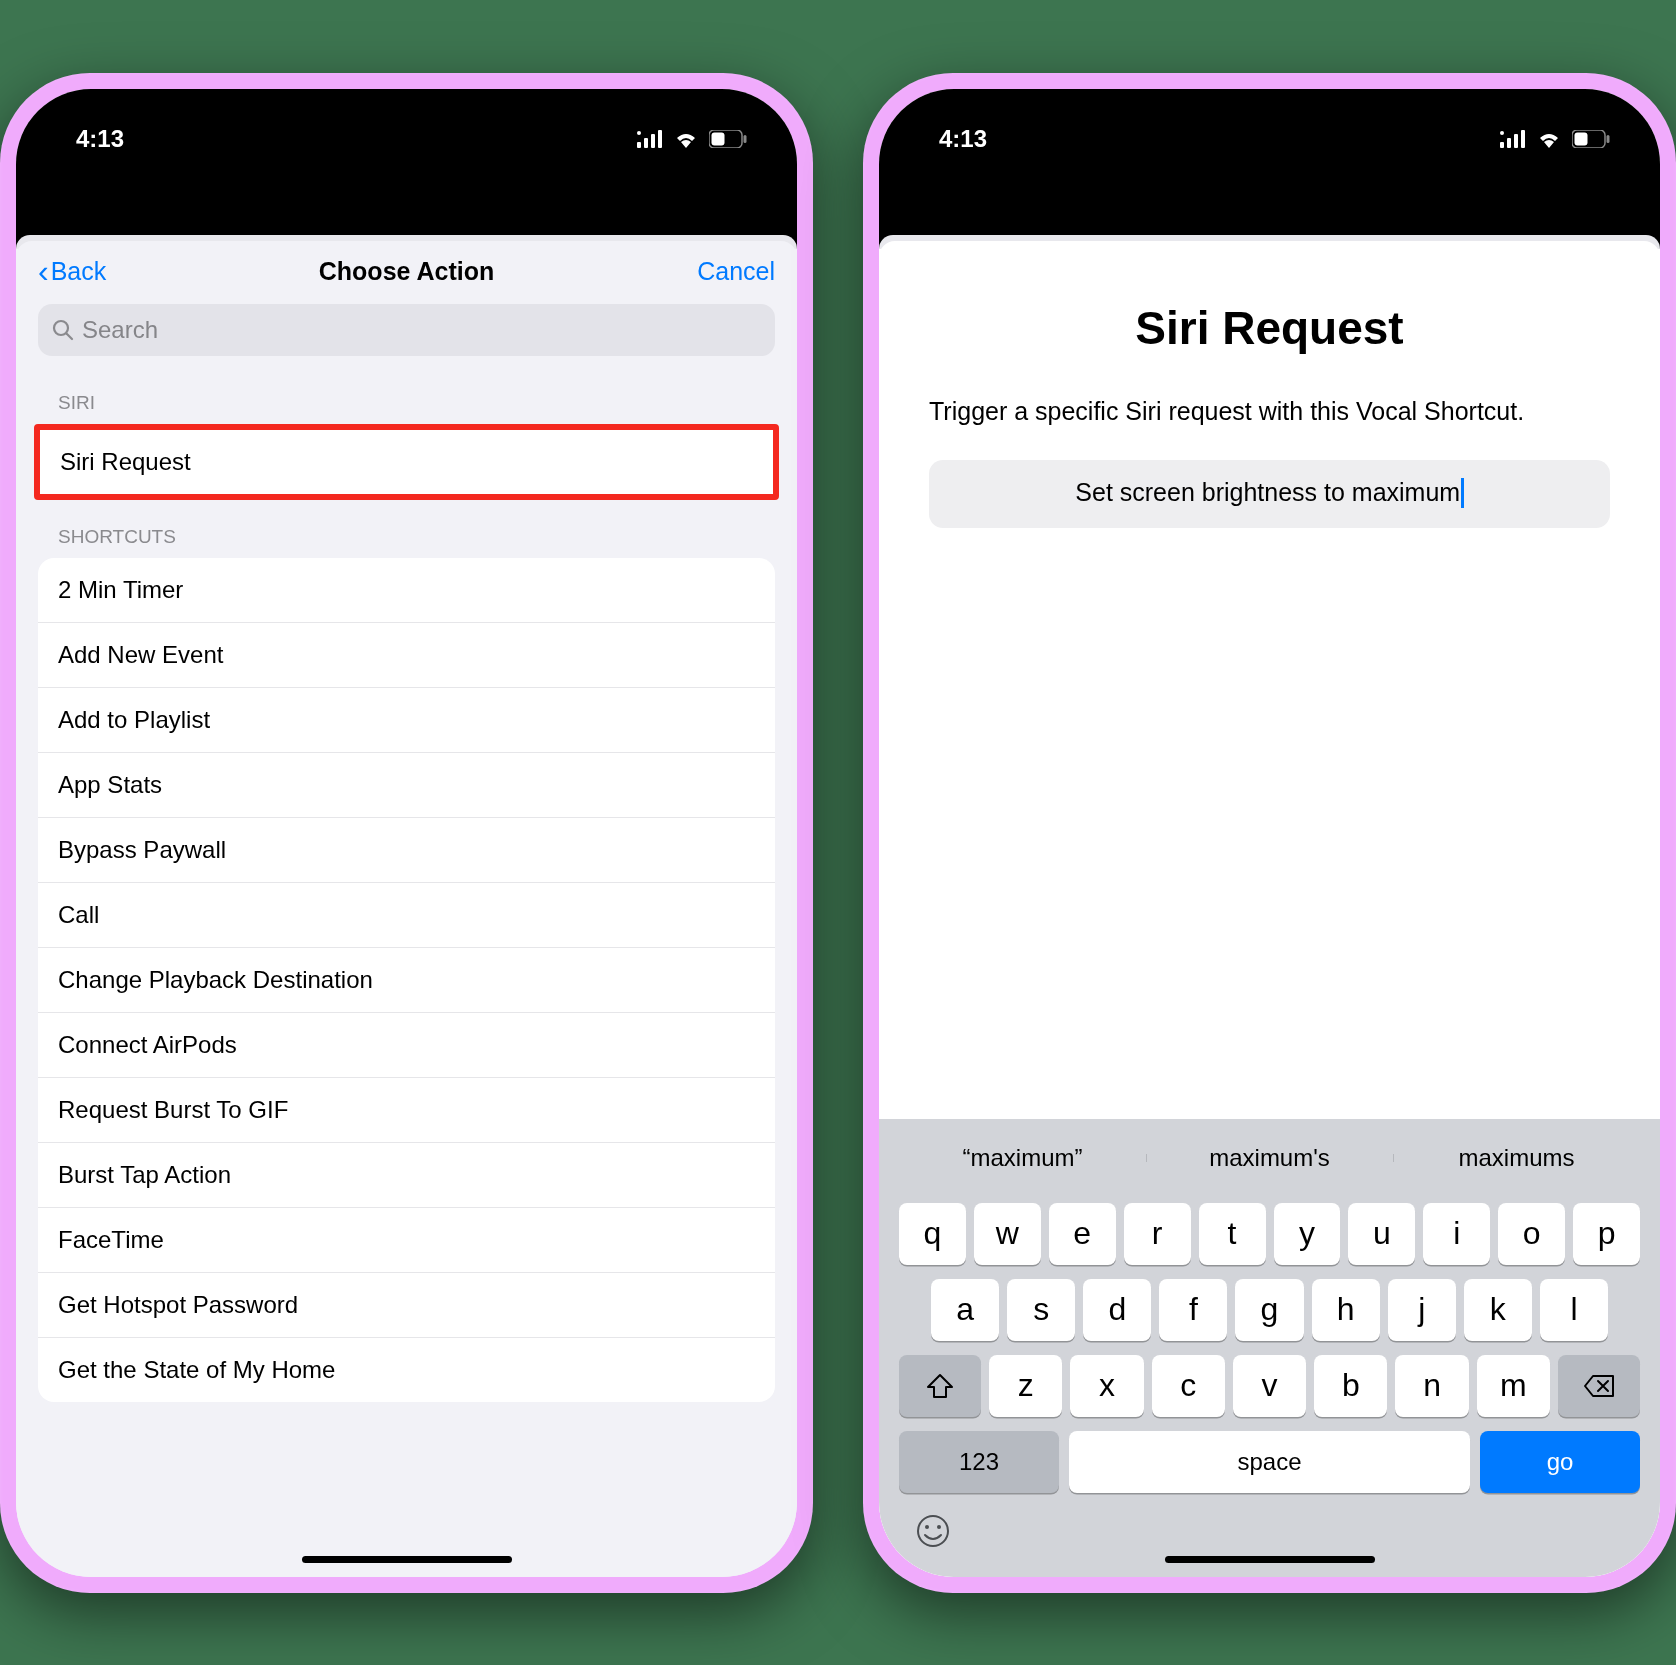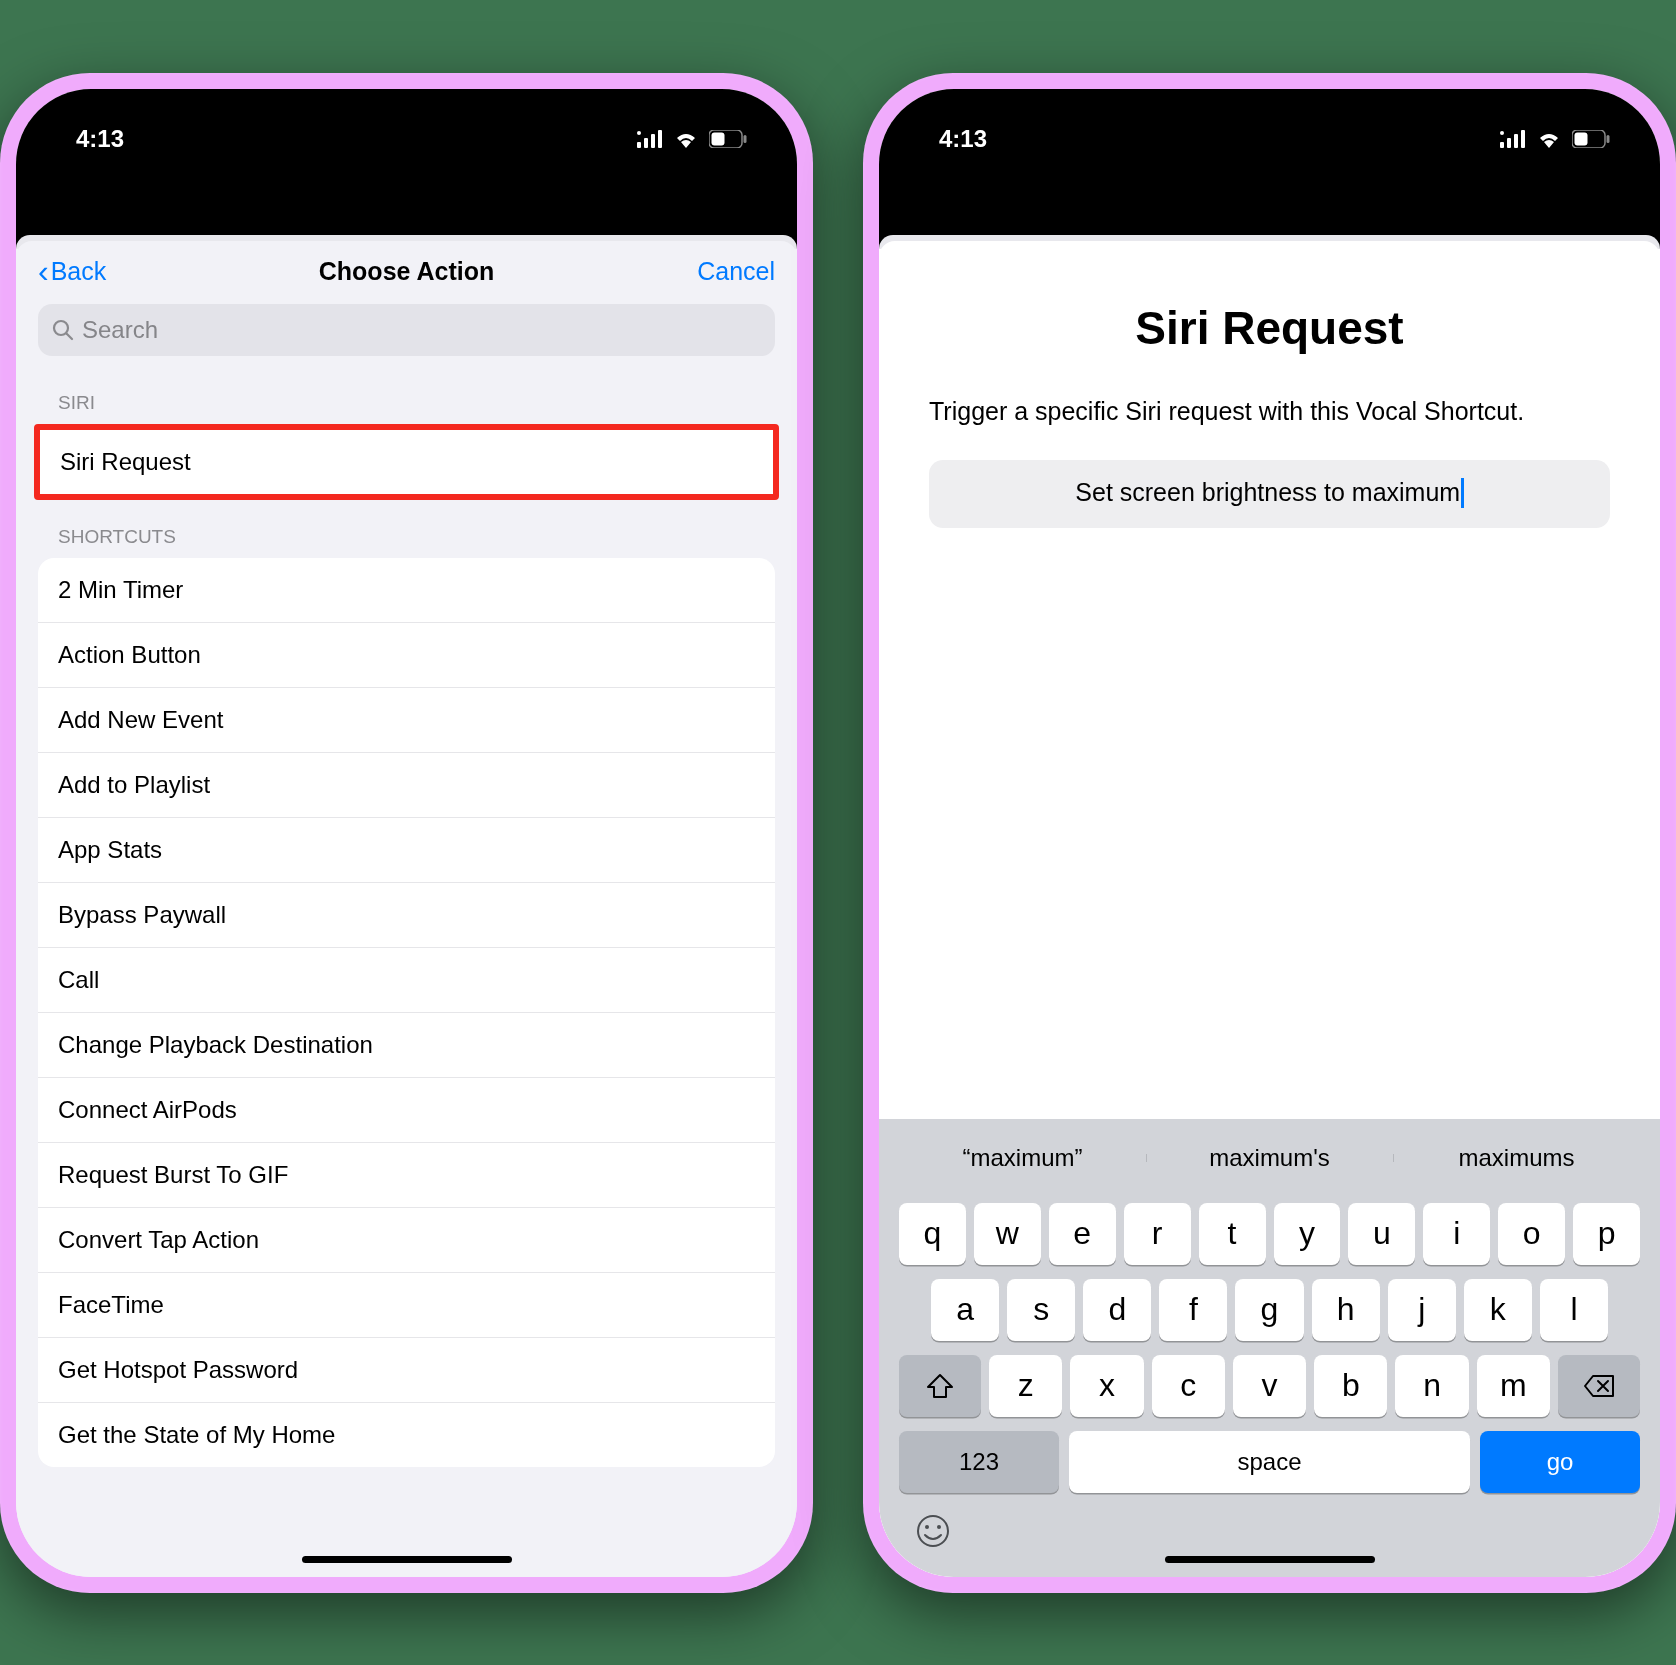--- a/index.html
+++ b/index.html
@@ -315,30 +315,29 @@
         <div class="section-header">SIRI</div>
         <div class="highlight-box">
           <div class="group">
               <div class="row">Siri Request</div>
             </div>
         </div>
 
         <div class="section-header">SHORTCUTS</div>
         <div class="group">
           <div class="row">2 Min Timer</div>
-          <div class="row">Action Button</div>
           <div class="row">Add New Event</div>
           <div class="row">Add to Playlist</div>
           <div class="row">App Stats</div>
           <div class="row">Bypass Paywall</div>
           <div class="row">Call</div>
           <div class="row">Change Playback Destination</div>
           <div class="row">Connect AirPods</div>
           <div class="row">Request Burst To GIF</div>
-          <div class="row">Convert Tap Action</div>
+          <div class="row">Burst Tap Action</div>
           <div class="row">FaceTime</div>
           <div class="row">Get Hotspot Password</div>
           <div class="row">Get the State of My Home</div>
         </div>
       </div>
       <div class="home-indicator"></div>
     </div>
   </div>
 </div>
 

